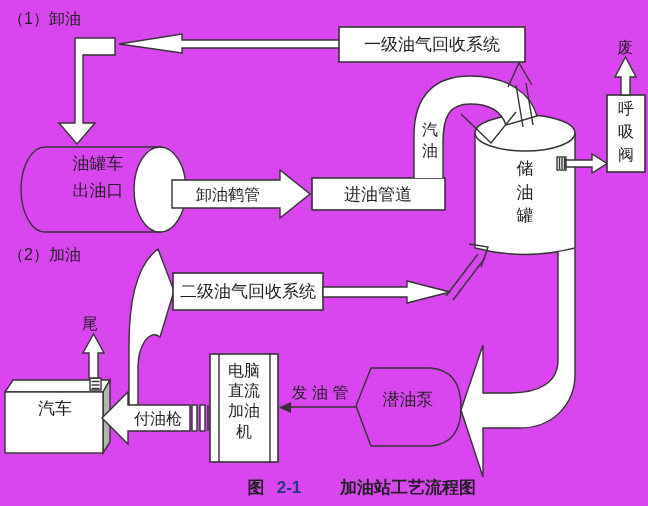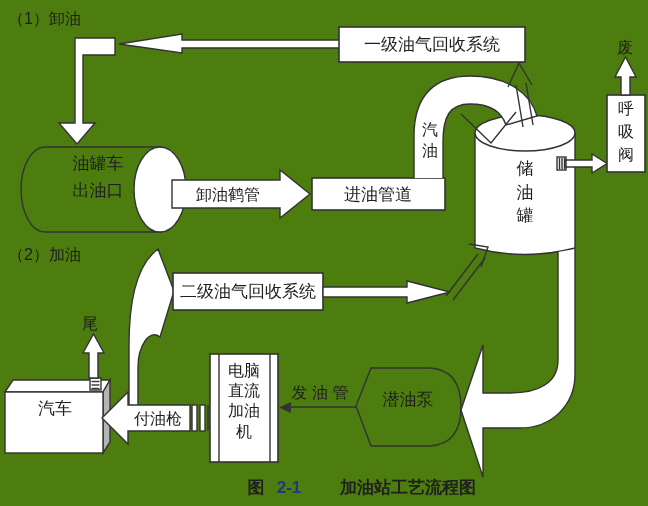--- a/index.html
+++ b/index.html
@@ -1,16 +1,16 @@
 <!DOCTYPE html>
 <html><head>
 <meta charset="utf-8">
 <style>
   html,body{margin:0;padding:0;background:#fff;}
-  .canvas{width:648px;height:506px;background:#4d7c0f;overflow:hidden;}
+  .canvas{width:648px;height:506px;background:#d946ef;overflow:hidden;}
   svg{display:block;}
   text{font-family:"Liberation Sans","DejaVu Sans",sans-serif;fill:#1f1f1f;}
   .lbl{font-size:16px;}
   .lbl-lg{font-size:17px;}
   .cap{font-size:17px;font-weight:bold;}
   .cap-num{font-size:17px;font-weight:bold;fill:#1f3880;}
   .ln{stroke:#333;stroke-width:1.4;fill:none;}
   .fw{stroke:#333;stroke-width:1.4;fill:#ffffff;}
   .bx{stroke:#333;stroke-width:1.6;fill:#ffffff;}
   .shade{stroke:#333;stroke-width:1.4;fill:#b4b4b4;}

